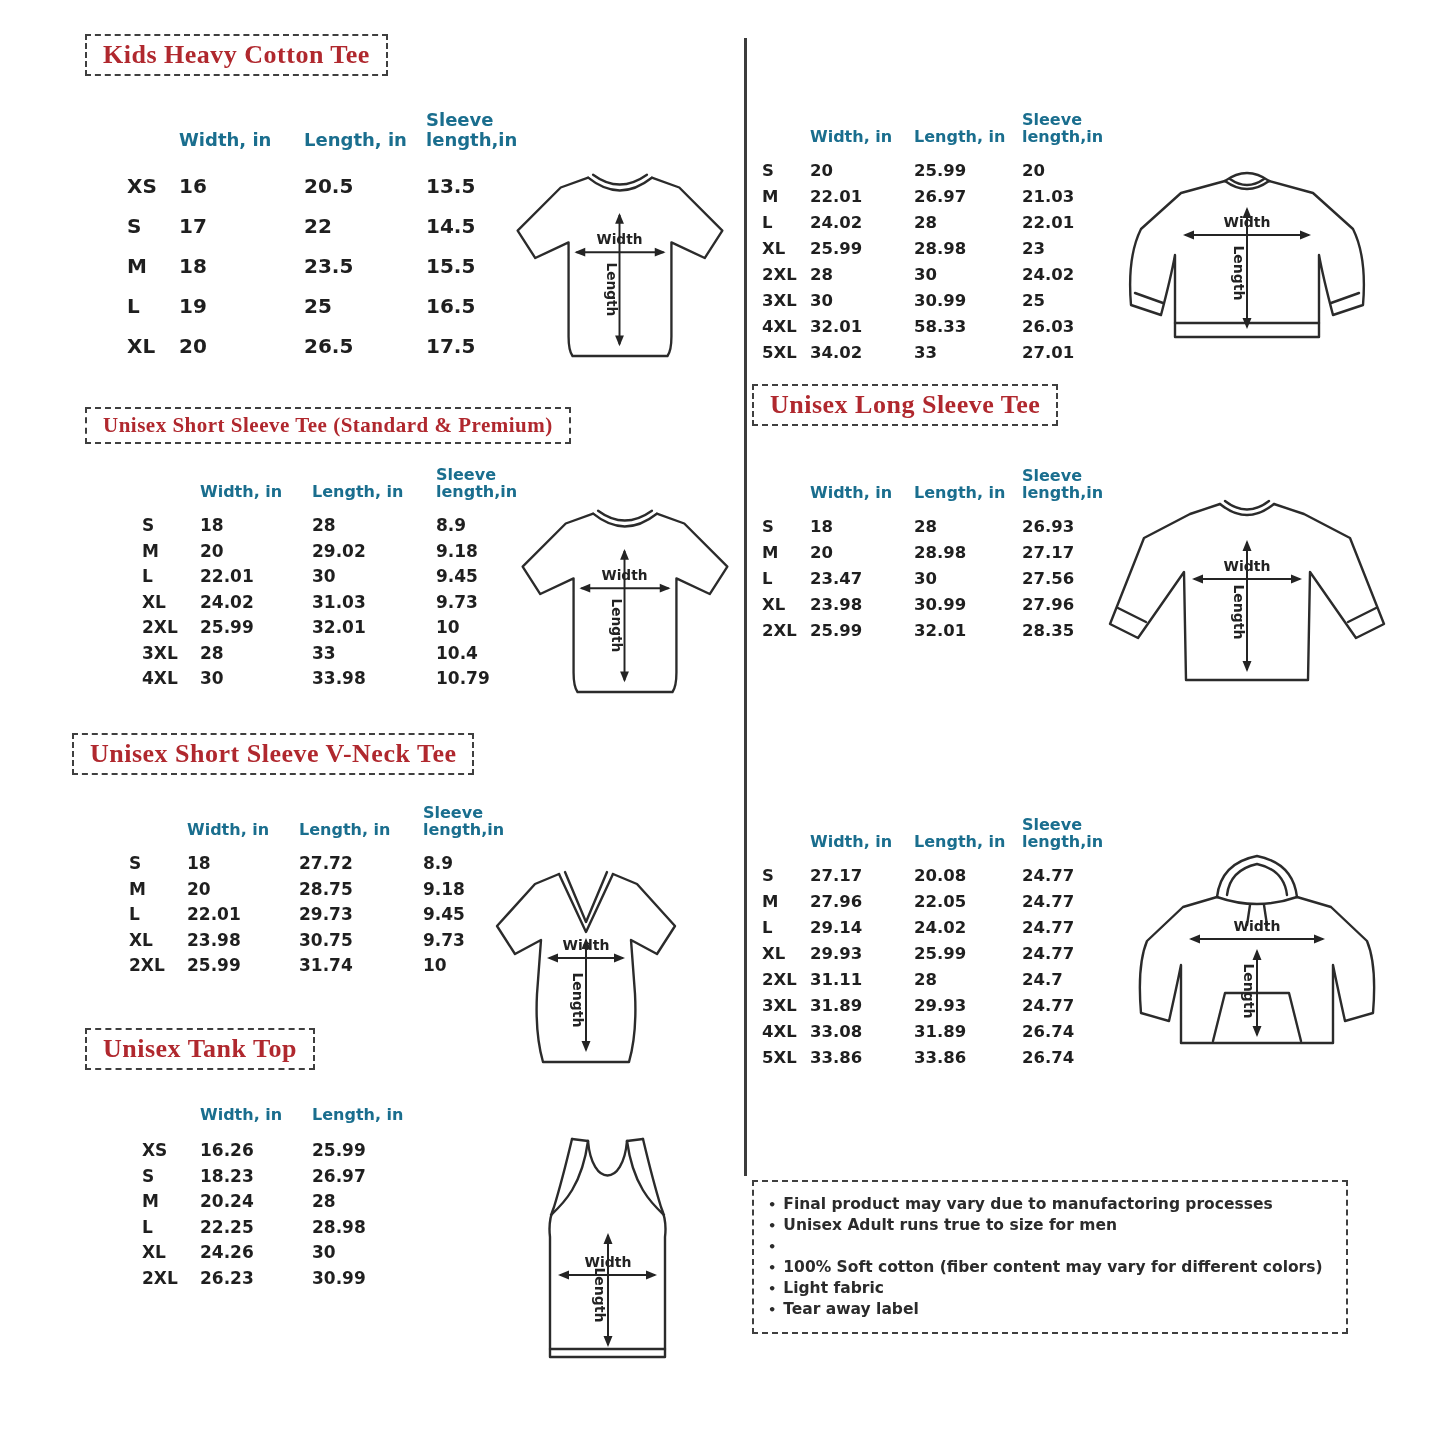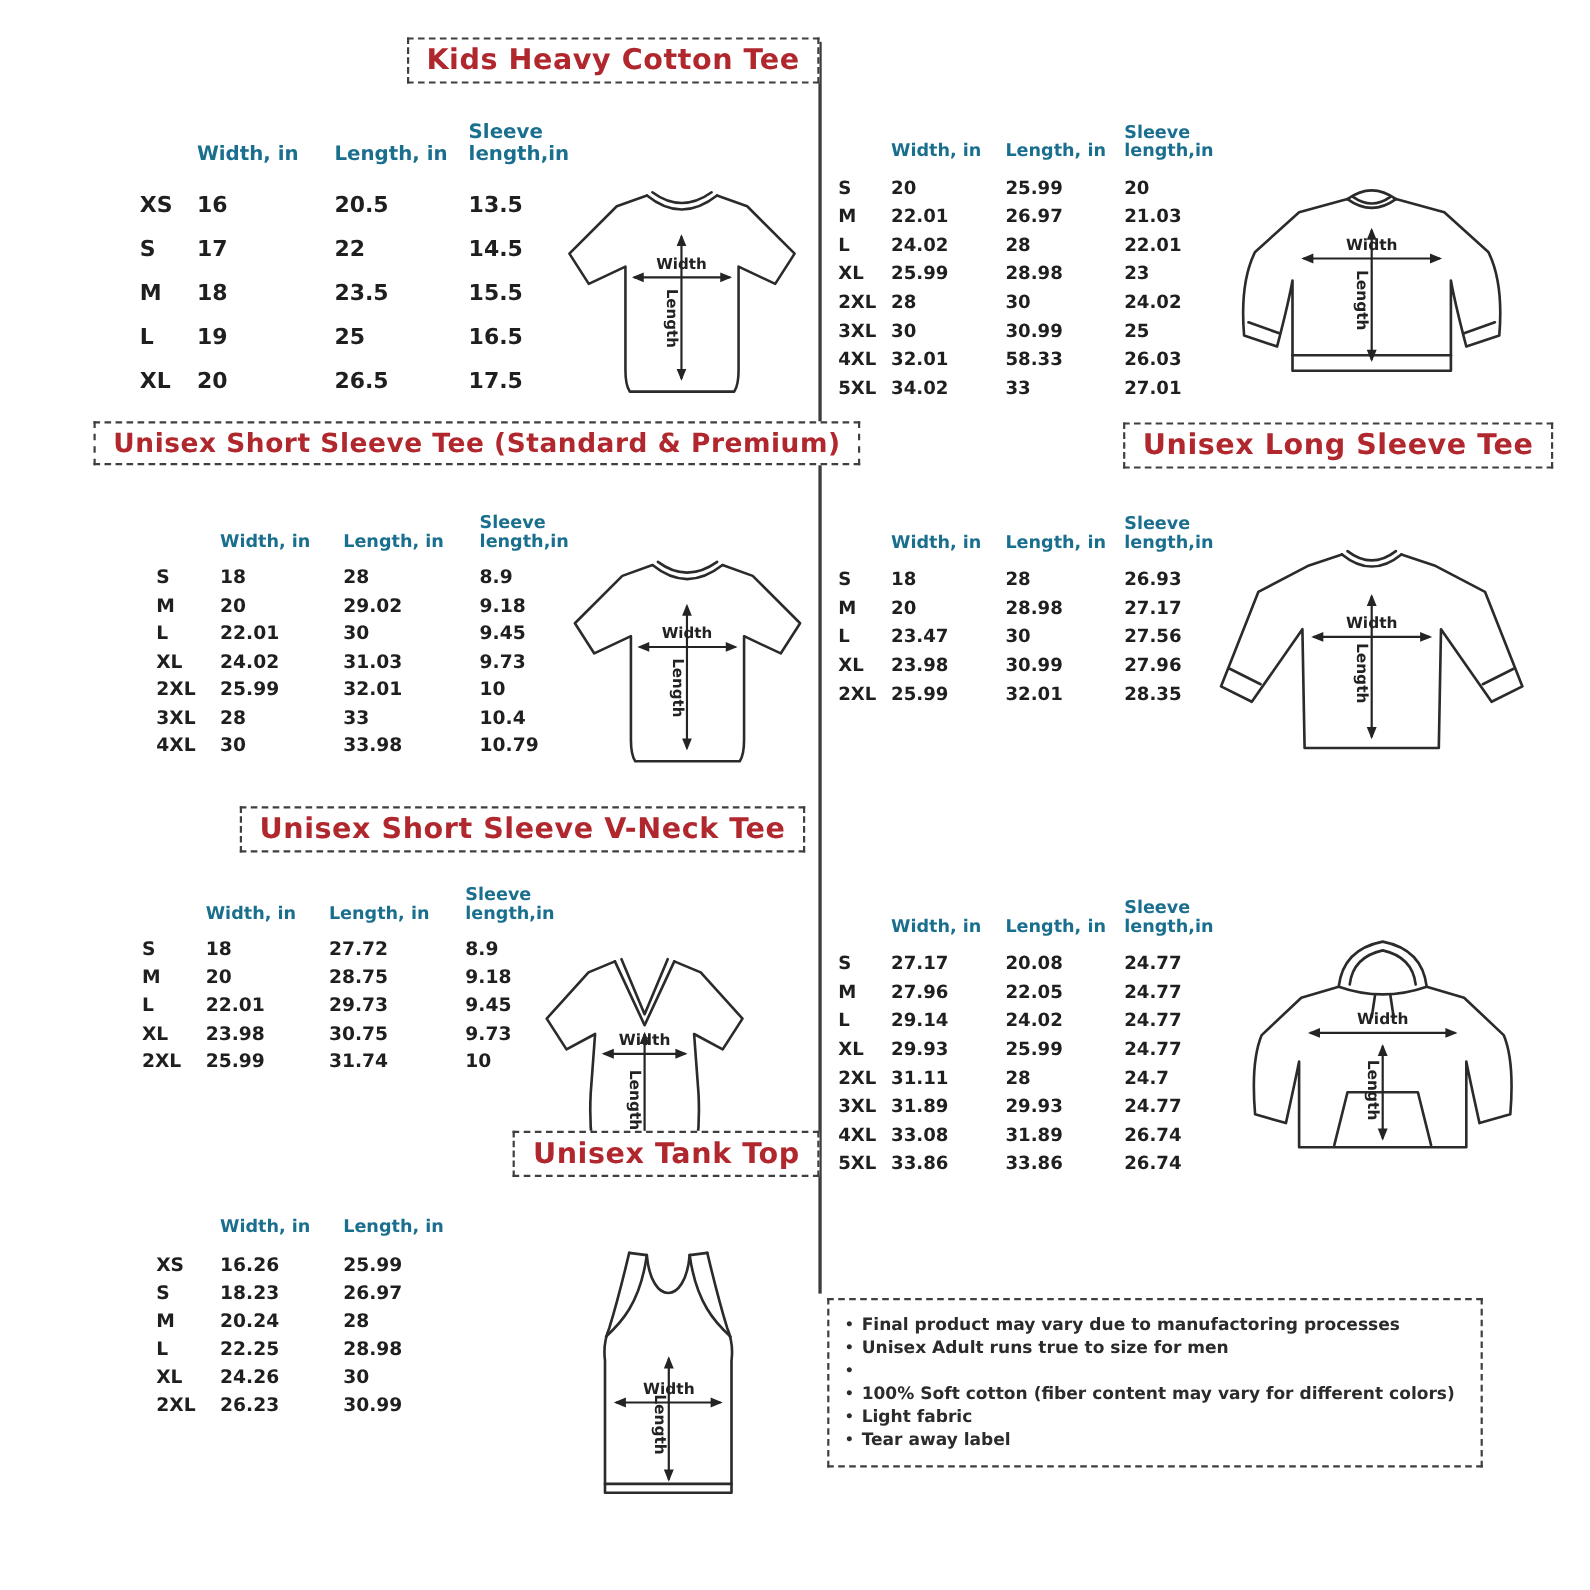--- a/index.html
+++ b/index.html
@@ -1,24 +1,24 @@
 <!DOCTYPE html>
 <html><head>
 <meta charset="utf-8">
 <style>
   *{margin:0;padding:0;box-sizing:border-box;}
   html,body{background:#ffffff;}
   body{font-family:"DejaVu Sans",sans-serif;color:#1f1f1f;}
   .canvas{position:relative;width:1445px;height:1445px;background:#ffffff;overflow:hidden;}
   .divider{position:absolute;left:744px;top:38px;width:3px;height:1138px;background:#3c3c3c;}
   .panel{position:absolute;}
-  .title-row{position:absolute;left:0;top:0;width:100%;text-align:right;}
+  .title-row{position:absolute;left:0;top:0;width:100%;text-align:left;font-family:Liberation Serif, serif;}
   .title-box{display:inline-block;border:2px dashed #3f3f3f;padding:4px 16px;font-weight:bold;
              font-size:26px;color:#b0282e;letter-spacing:.5px;white-space:nowrap;background:#fff;}
-  .title-box.small{font-size:24px;}
+  .title-box.small{font-size:21px;margin-top:24px;}
   .table{position:absolute;}
   .trow{display:grid;align-items:center;}
   .trow.thead{align-items:end;}
   .tcell{padding-left:2px;line-height:1.1;}
   .th{color:#1a6e8e;font-weight:bold;white-space:normal;}
   .size-col{font-weight:bold;}
   .td{font-weight:bold;}
   
   .t-kids .trow{grid-template-columns:52px 125px 122px 122px;height:40px;font-size:20px;}
   .t-kids .trow.thead{height:58px;font-size:18px;margin-bottom:16px;}

